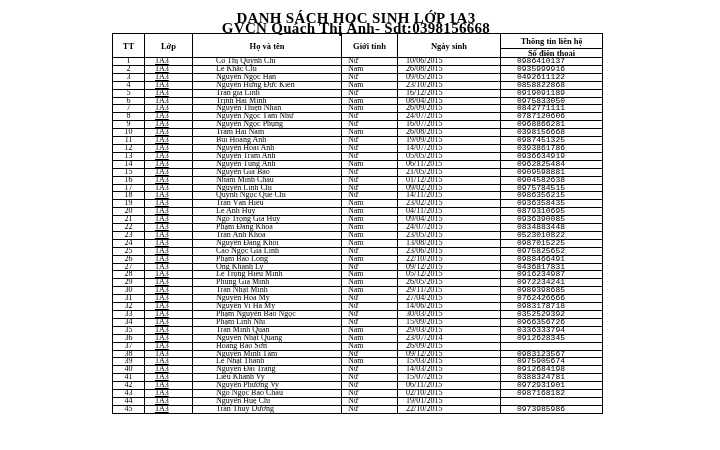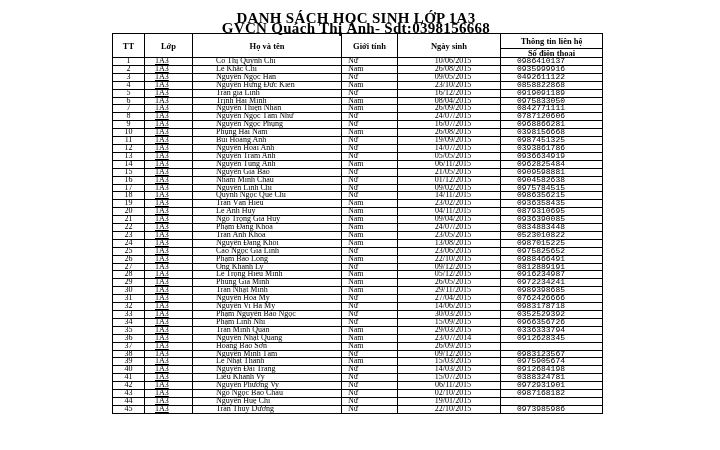--- a/index.html
+++ b/index.html
@@ -14,21 +14,21 @@
           width:490px; table-layout:fixed; }
   th, td { border:1px solid #000; padding:0; font-size:8px; line-height:6.9px;
            white-space:nowrap; overflow:hidden; }
   th { font-weight:bold; font-size:8.5px; line-height:8px; text-align:center; }
   thead tr.h1 th { height:14px; }
   thead tr.h2 th { height:8px; }
   td.tt { text-align:center; }
   td.lop { padding-left:10px;text-decoration:underline; }
   td.name { padding-left:23px; }
   td.gender { padding-left:6px; }
-  td.dob { padding-left:8px;text-align:center; }
+  td.dob { padding-left:8px; }
   td.phone { padding-left:16px;font-family:Liberation Mono, monospace; }
   tbody tr { height:7.9px; }
 </style>
 </head>
 <body>
 
 <div class="page">
   <div class="title t1">DANH SÁCH HỌC SINH LỚP 1A3</div>
   <div class="title t2">GVCN Quách Thị Ánh- Sdt:0398156668</div>
 
@@ -123,21 +123,21 @@
           <td class="tt">9</td>
           <td class="lop">1A3</td>
           <td class="name">Nguyễn Ngọc Phụng</td>
           <td class="gender">Nữ</td>
           <td class="dob">16/07/2015</td>
           <td class="phone">0968866281</td>
         </tr>
         <tr>
           <td class="tt">10</td>
           <td class="lop">1A3</td>
-          <td class="name">Phụng Hải Nam</td>
+          <td class="name">Trâm Hải Nam</td>
           <td class="gender">Nam</td>
           <td class="dob">26/08/2015</td>
           <td class="phone">0398156668</td>
         </tr>
         <tr>
           <td class="tt">11</td>
           <td class="lop">1A3</td>
           <td class="name">Bùi Hoàng Anh</td>
           <td class="gender">Nữ</td>
           <td class="dob">19/09/2015</td>
@@ -262,21 +262,21 @@
           <td class="gender">Nam</td>
           <td class="dob">22/10/2015</td>
           <td class="phone">0988466491</td>
         </tr>
         <tr>
           <td class="tt">27</td>
           <td class="lop">1A3</td>
           <td class="name">Ong Khánh Ly</td>
           <td class="gender">Nữ</td>
           <td class="dob">09/12/2015</td>
-          <td class="phone">0812889191</td>
+          <td class="phone">0436817831</td>
         </tr>
         <tr>
           <td class="tt">28</td>
           <td class="lop">1A3</td>
           <td class="name">Lê Trọng Hiếu Minh</td>
           <td class="gender">Nam</td>
           <td class="dob">05/12/2015</td>
           <td class="phone">0916234987</td>
         </tr>
         <tr>

